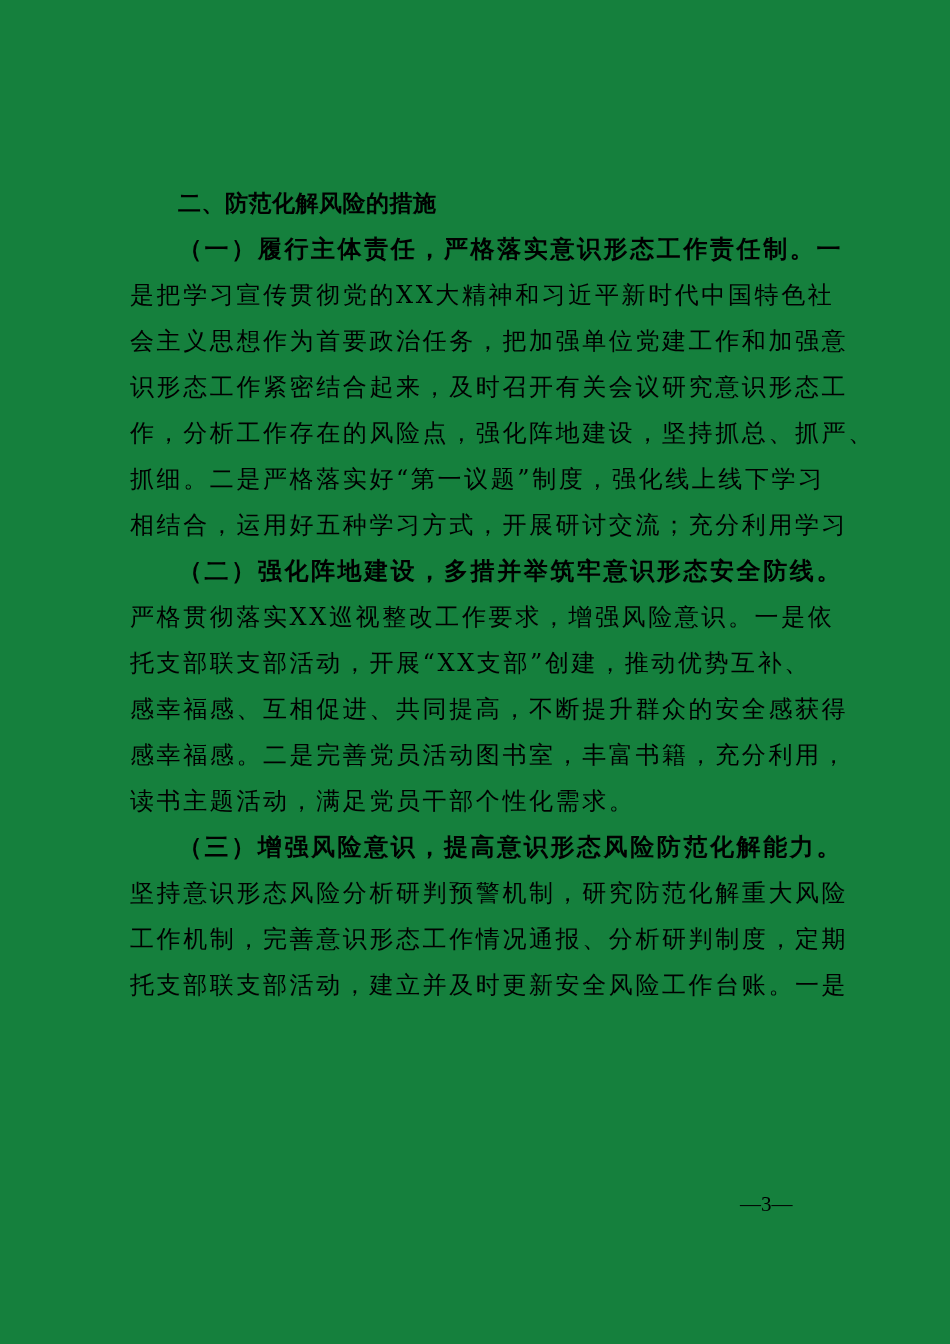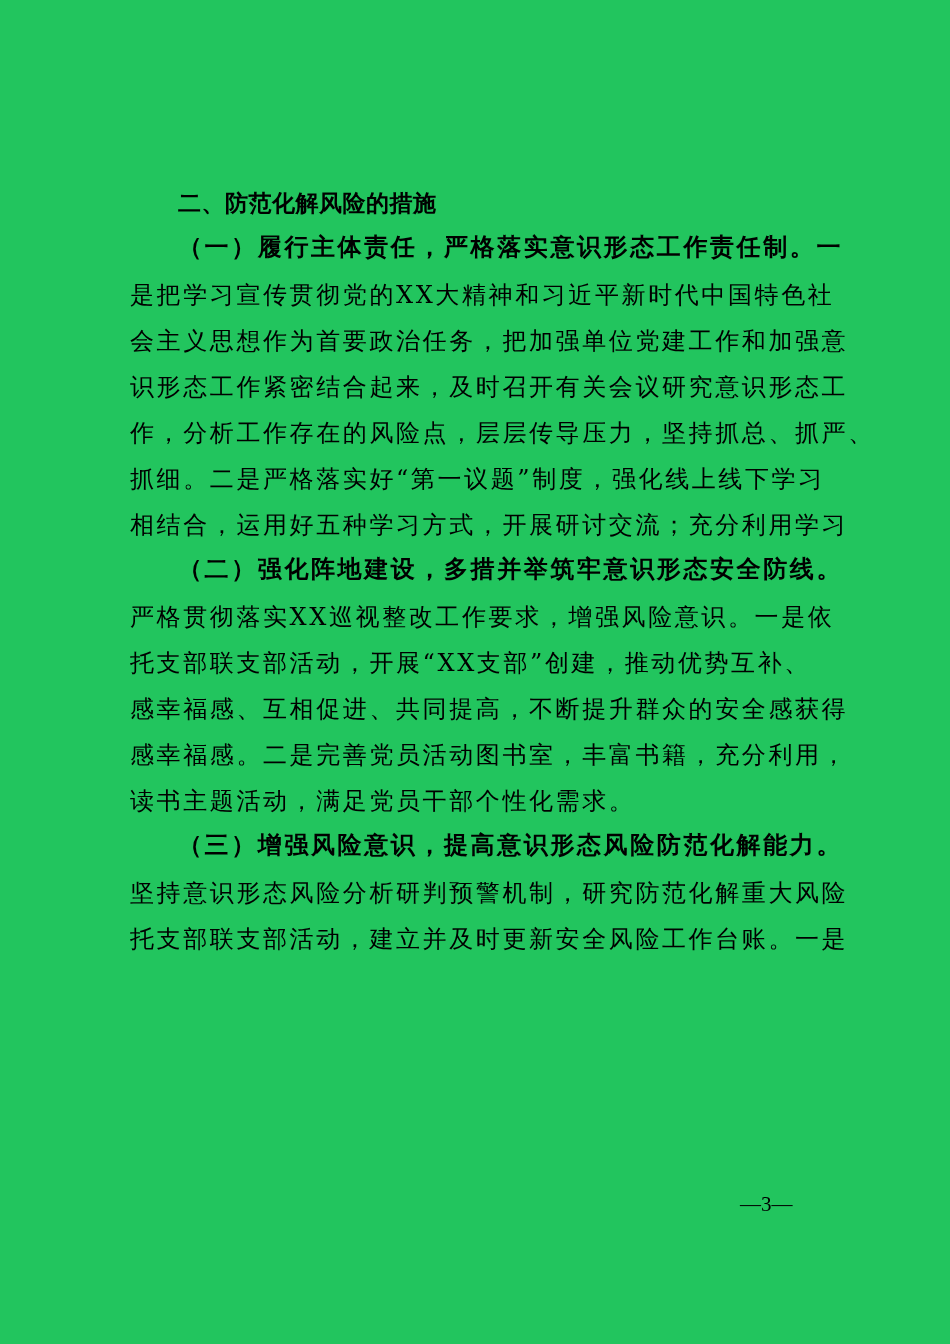--- a/index.html
+++ b/index.html
@@ -1,55 +1,56 @@
 <!DOCTYPE html>
 <html><head>
 <meta charset="utf-8">
 <style>
   html, body { margin: 0; padding: 0; background: #ffffff; }
   body { width: 950px; height: 1344px; position: relative; overflow: hidden;
          font-family: "DejaVu Serif", "Liberation Serif", serif; color: #000; }
-  .page { position: absolute; left: 0; top: 0; width: 950px; height: 1344px; background: #22c55e; }
+  .page { position: absolute; left: 0; top: 0; width: 950px; height: 1344px; background: #15803d; }
   .content { position: absolute; left: 130px; top: 180px; width: 690px; }
   .line { height: 46px; line-height: 46px; font-size: 24px; white-space: nowrap;
           letter-spacing: 2.6px; }
   .heading { font-family: "DejaVu Sans", "Liberation Sans", sans-serif; font-weight: bold;
              font-size: 23px; letter-spacing: 0.5px; padding-left: 48px; }
-  .indent { padding-left: 48px; font-family: Liberation Mono, monospace; }
+  .indent { padding-left: 48px; }
   .sub { font-weight: bold; }
   .page-number { position: absolute; left: 740px; top: 1192px; font-size: 21px;
                  font-family: "Liberation Serif", serif; letter-spacing: 0; }
 </style>
 </head>
 <body>
 
 <div class="page">
   <div class="content">
     <div class="line heading">二、防范化解风险的措施</div>
 
     <div>
       <div class="line indent sub">（一）履行主体责任，严格落实意识形态工作责任制。一</div>
       <div class="line">是把学习宣传贯彻党的XX大精神和习近平新时代中国特色社</div>
       <div class="line">会主义思想作为首要政治任务，把加强单位党建工作和加强意</div>
       <div class="line">识形态工作紧密结合起来，及时召开有关会议研究意识形态工</div>
-      <div class="line">作，分析工作存在的风险点，层层传导压力，坚持抓总、抓严、</div>
+      <div class="line">作，分析工作存在的风险点，强化阵地建设，坚持抓总、抓严、</div>
       <div class="line">抓细。二是严格落实好“第一议题”制度，强化线上线下学习</div>
       <div class="line">相结合，运用好五种学习方式，开展研讨交流；充分利用学习</div>
     </div>
 
     <div>
       <div class="line indent sub">（二）强化阵地建设，多措并举筑牢意识形态安全防线。</div>
       <div class="line">严格贯彻落实XX巡视整改工作要求，增强风险意识。一是依</div>
       <div class="line">托支部联支部活动，开展“XX支部”创建，推动优势互补、</div>
       <div class="line">感幸福感、互相促进、共同提高，不断提升群众的安全感获得</div>
       <div class="line">感幸福感。二是完善党员活动图书室，丰富书籍，充分利用，</div>
       <div class="line">读书主题活动，满足党员干部个性化需求。</div>
     </div>
 
     <div>
       <div class="line indent sub">（三）增强风险意识，提高意识形态风险防范化解能力。</div>
       <div class="line">坚持意识形态风险分析研判预警机制，研究防范化解重大风险</div>
+      <div class="line">工作机制，完善意识形态工作情况通报、分析研判制度，定期</div>
       <div class="line">托支部联支部活动，建立并及时更新安全风险工作台账。一是</div>
     </div>
   </div>
 
   <div class="page-number">—3—</div>
 </div>
 
 </body></html>

